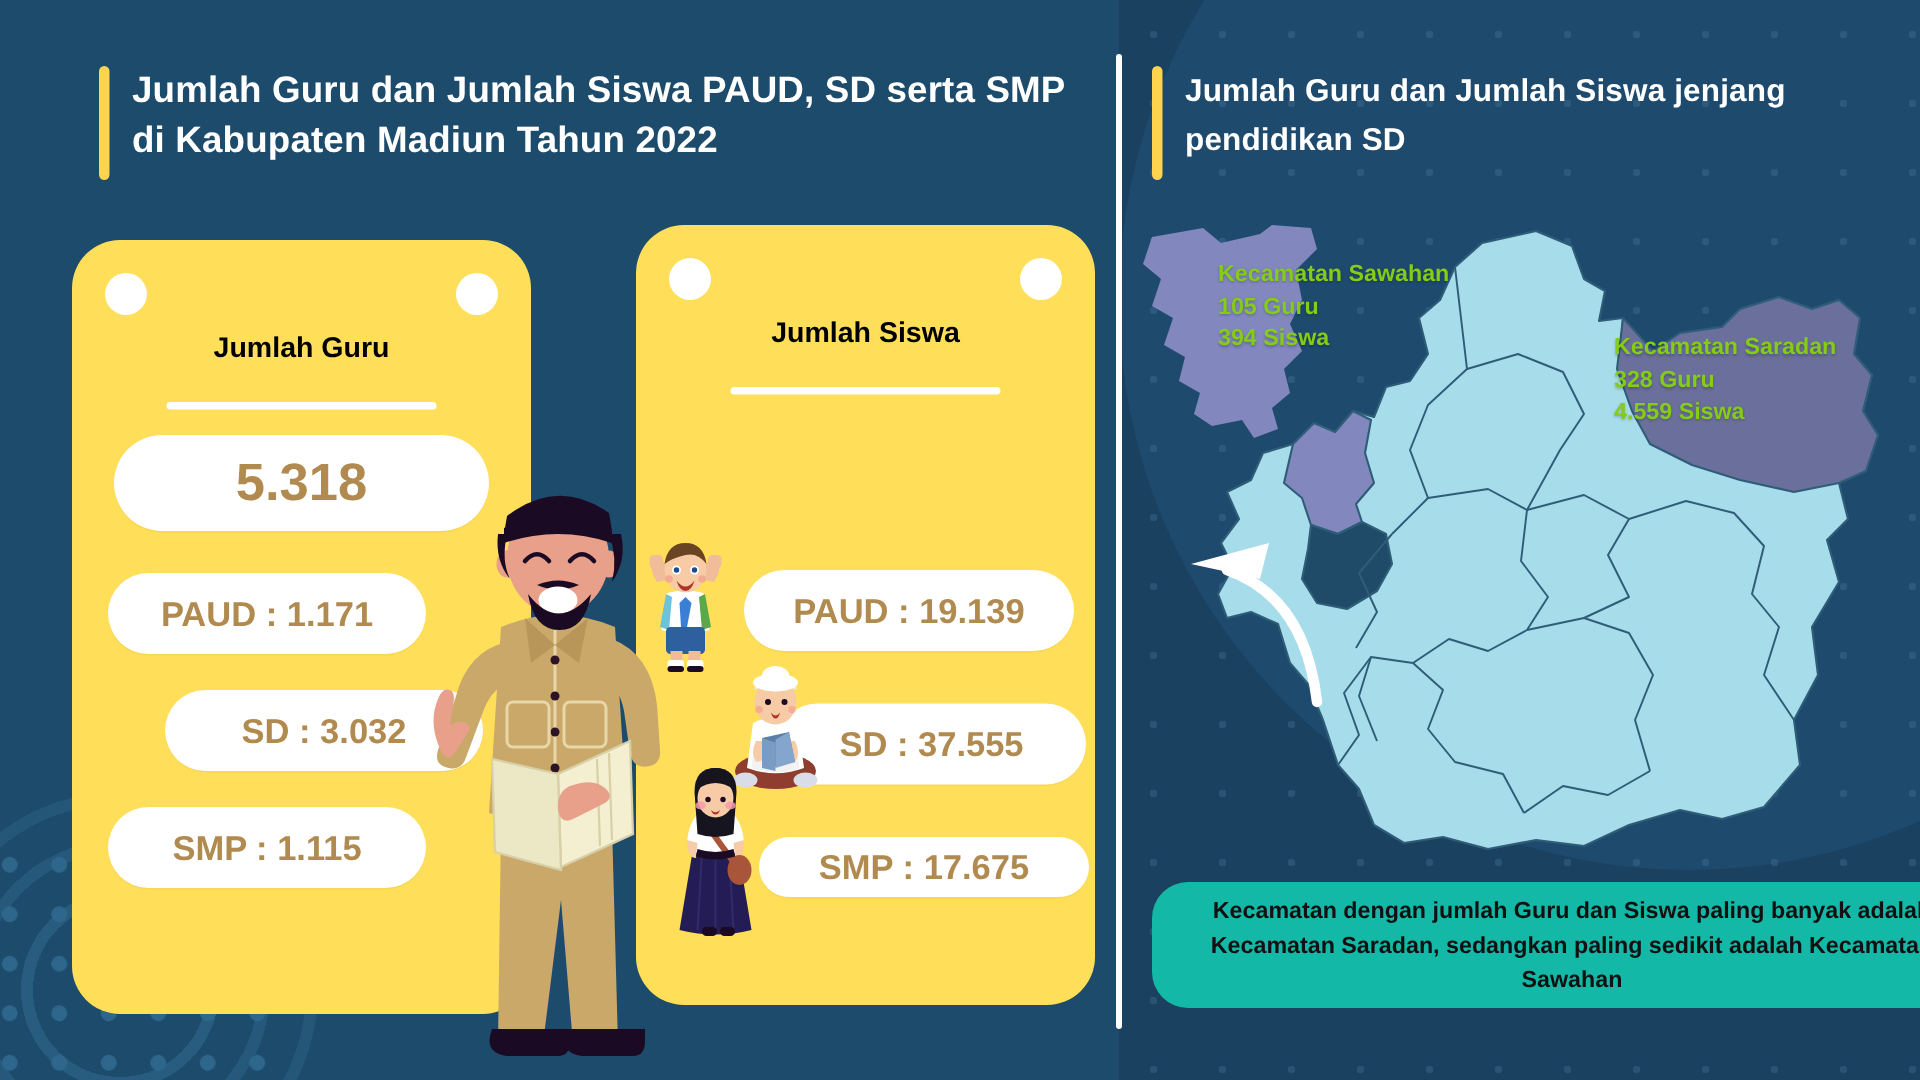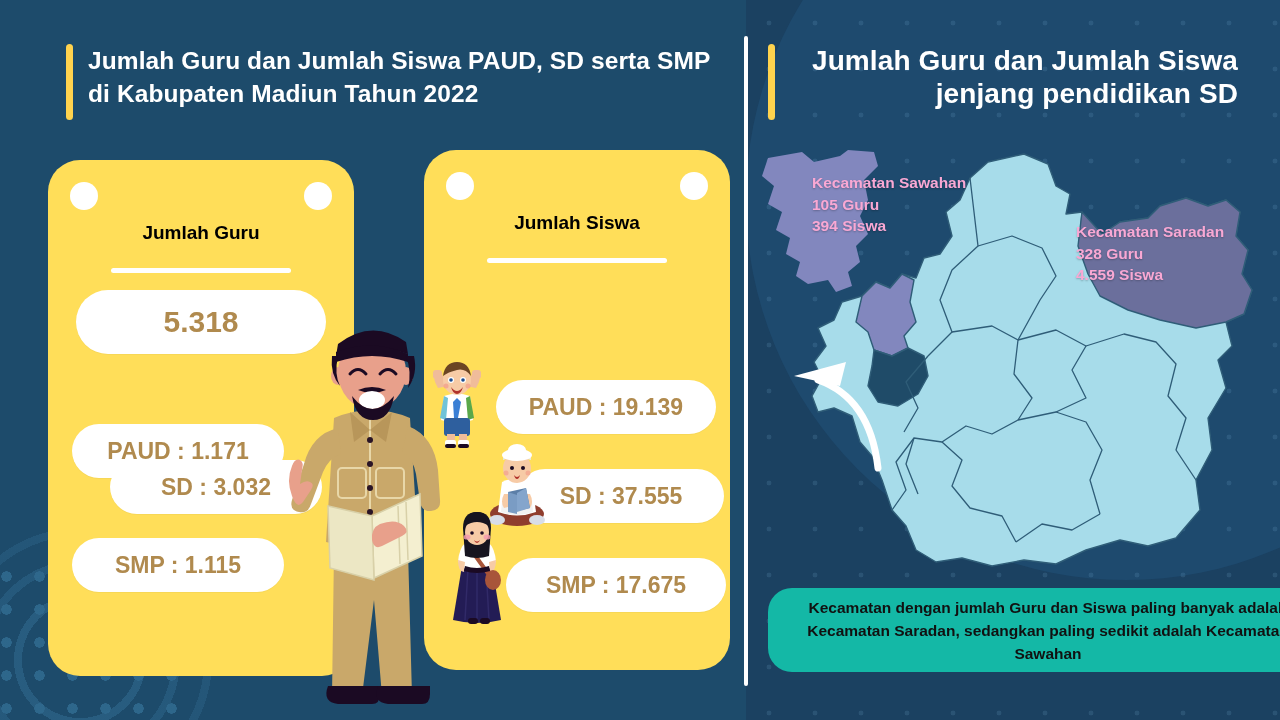--- a/index.html
+++ b/index.html
@@ -32,56 +32,56 @@
 
   
   .hdr{position:absolute;display:flex;align-items:flex-start;gap:15px;}
   .hdr .bar{width:7px;border-radius:4px;background:#ffd34e;flex:none;}
   .hdr h1{margin:0;color:#ffffff;font-weight:bold;letter-spacing:.1px;}
   #hdr-left{left:52px;top:44px;width:660px;padding-left:14px;}
   #hdr-left .bar{height:76px;}
   #hdr-left h1{font-size:24.5px;line-height:33px;}
   #hdr-right{left:768px;top:44px;width:470px;}
   #hdr-right .bar{height:76px;}
-  #hdr-right h1{font-size:28px;line-height:33px;text-align:right;}
+  #hdr-right h1{font-size:21px;line-height:33px;}
 
   
   .card{position:absolute;background:#ffde59;border-radius:32px;}
   #card-guru{left:48px;top:160px;width:306px;height:516px;}
   #card-siswa{left:424px;top:150px;width:306px;height:520px;}
   .punch{position:absolute;width:28px;height:28px;border-radius:50%;background:#ffffff;top:22px;}
   .punch.l{left:22px;} .punch.r{right:22px;}
   .card h2{margin:0;position:absolute;top:62px;left:0;right:0;text-align:center;
      color:#000000;font-size:19px;font-weight:bold;}
   .card .underline{position:absolute;top:108px;left:50%;transform:translateX(-50%);
      width:180px;height:5px;background:#ffffff;border-radius:3px;}
   .pill{position:absolute;background:#ffffff;border-radius:40px;display:flex;
      align-items:center;justify-content:center;color:#b08a4e;font-weight:bold;
      box-shadow:0 1px 0 rgba(0,0,0,.03);}
-  .pill.total{font-size:30px;}
+  .pill.total{font-size:35px;}
   .pill.sub{font-size:23px;}
   #card-guru .total{left:28px;top:130px;width:250px;height:64px;}
-  #card-guru .p0{left:24px;top:222px;width:212px;height:54px;margin-top:42px;}
+  #card-guru .p0{left:24px;top:222px;width:212px;height:54px;}
   #card-guru .p1{left:62px;top:300px;width:212px;height:54px;}
   #card-guru .p2{left:24px;top:378px;width:212px;height:54px;}
   #card-siswa .total{left:28px;top:132px;width:250px;height:64px;}
   #card-siswa .p0{left:72px;top:230px;width:220px;height:54px;}
   #card-siswa .p1{left:94px;top:319px;width:206px;height:54px;}
-  #card-siswa .p2{left:82px;top:408px;width:220px;height:54px;}
+  #card-siswa .p2{left:82px;top:408px;width:220px;height:40px;}
 
   
   .illus{position:absolute;}
   #teacher{left:276px;top:300px;width:190px;height:420px;}
   #kid-paud{left:424px;top:356px;width:66px;height:96px;}
   #kid-sd{left:486px;top:440px;width:62px;height:92px;}
   #kid-smp{left:446px;top:504px;width:62px;height:122px;}
 
   
   #map{position:absolute;left:756px;top:150px;width:510px;height:420px;}
-  .maplabel{position:absolute;color:#f9a8d4;font-weight:bold;font-size:15.5px;line-height:21.5px;
+  .maplabel{position:absolute;color:#84cc16;font-weight:bold;font-size:15.5px;line-height:21.5px;
      text-shadow:0 1px 2px rgba(0,0,0,.25);}
   #lbl-sawahan{left:812px;top:172px;width:210px;}
   #lbl-saradan{left:1076px;top:221px;width:200px;}
 
   
   #note{position:absolute;left:768px;top:588px;width:560px;height:84px;
      background:#14b8a6;border-radius:24px;display:flex;align-items:center;justify-content:center;}
   #note p{margin:0;text-align:center;color:#111111;font-weight:bold;font-size:15.5px;line-height:23px;padding:0 14px;}
 </style>
 </head>

